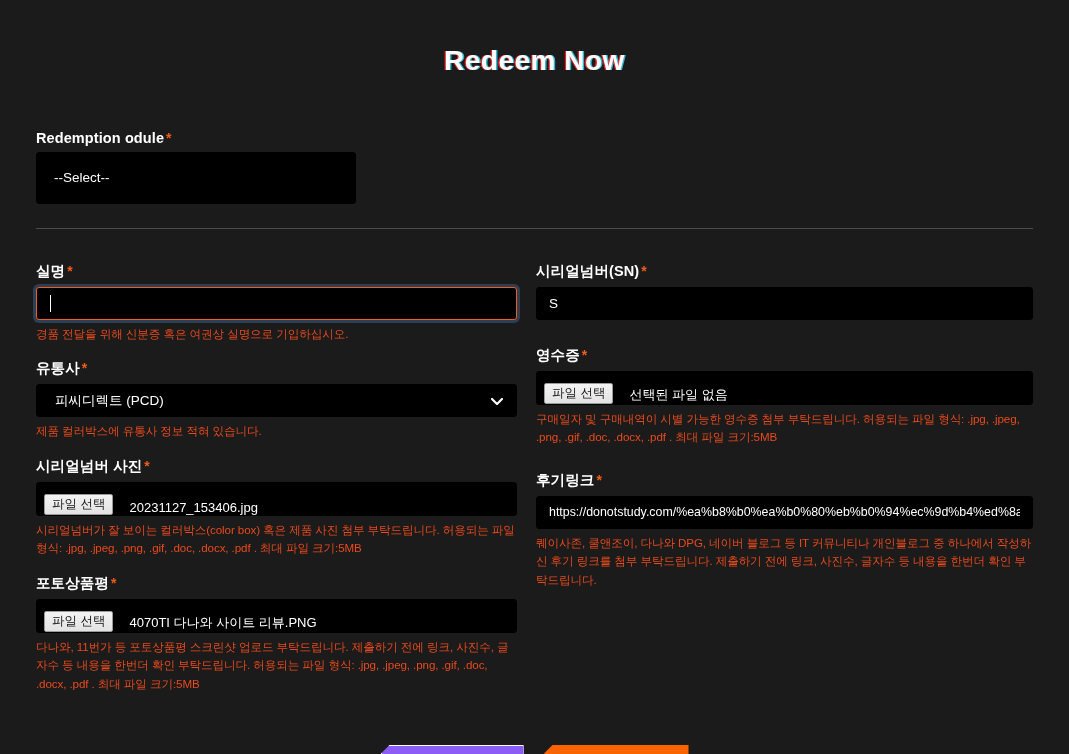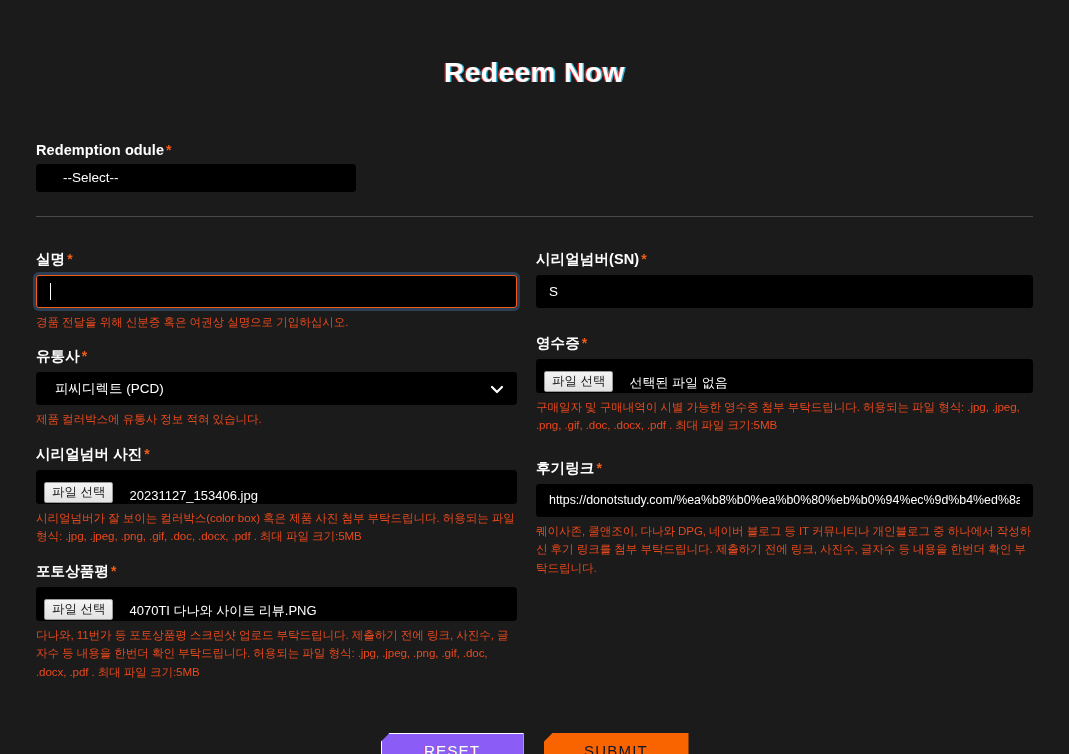--- a/index.html
+++ b/index.html
@@ -17,21 +17,21 @@
     position: relative;
     width: 1069px;
     height: 754px;
     background: #1b1b1b;
   }
 
   
   .title-wrap {
     width: 100%;
     text-align: center;
-    padding-top: 38px;
+    padding-top: 26px;
   }
   .page-title {
     display: inline-block;
     font-size: 28px;
     font-weight: bold;
     letter-spacing: 0.5px;
     color: #ffffff;
     text-shadow: -1.4px 0 rgba(255,40,40,0.85), 1.4px 0 rgba(60,220,255,0.80);
   }
 
@@ -115,21 +115,21 @@
     border: 1px solid #000000;
     border-radius: 3px;
     color: #ffffff;
     font-size: 13.5px;
     padding: 0 30px 0 18px;
     display: flex;
     align-items: center;
     position: relative;
     cursor: pointer;
   }
-  .sel.top { height: 28px; padding-left: 26px; }
+  .sel.top { height: 52px; padding-left: 17px; }
   .chev {
     position: absolute;
     right: 12px;
     top: 50%;
     transform: translateY(-50%);
     width: 14px;
     height: 14px;
     pointer-events: none;
   }
 

